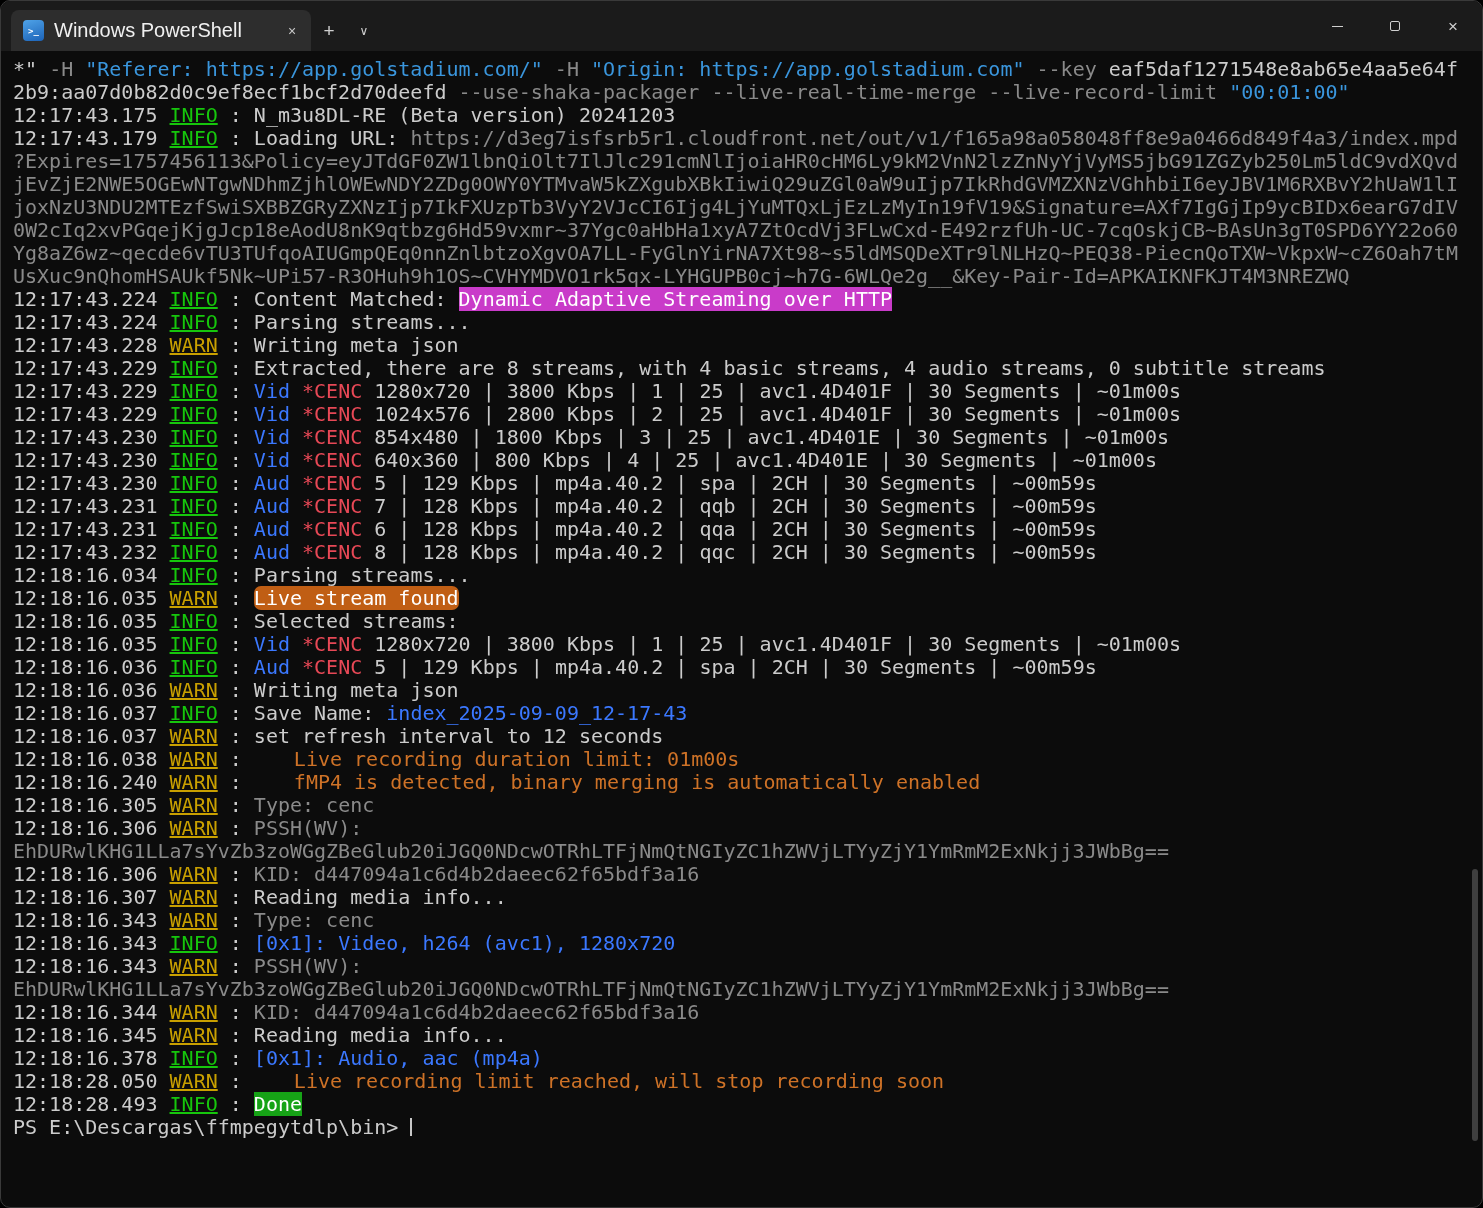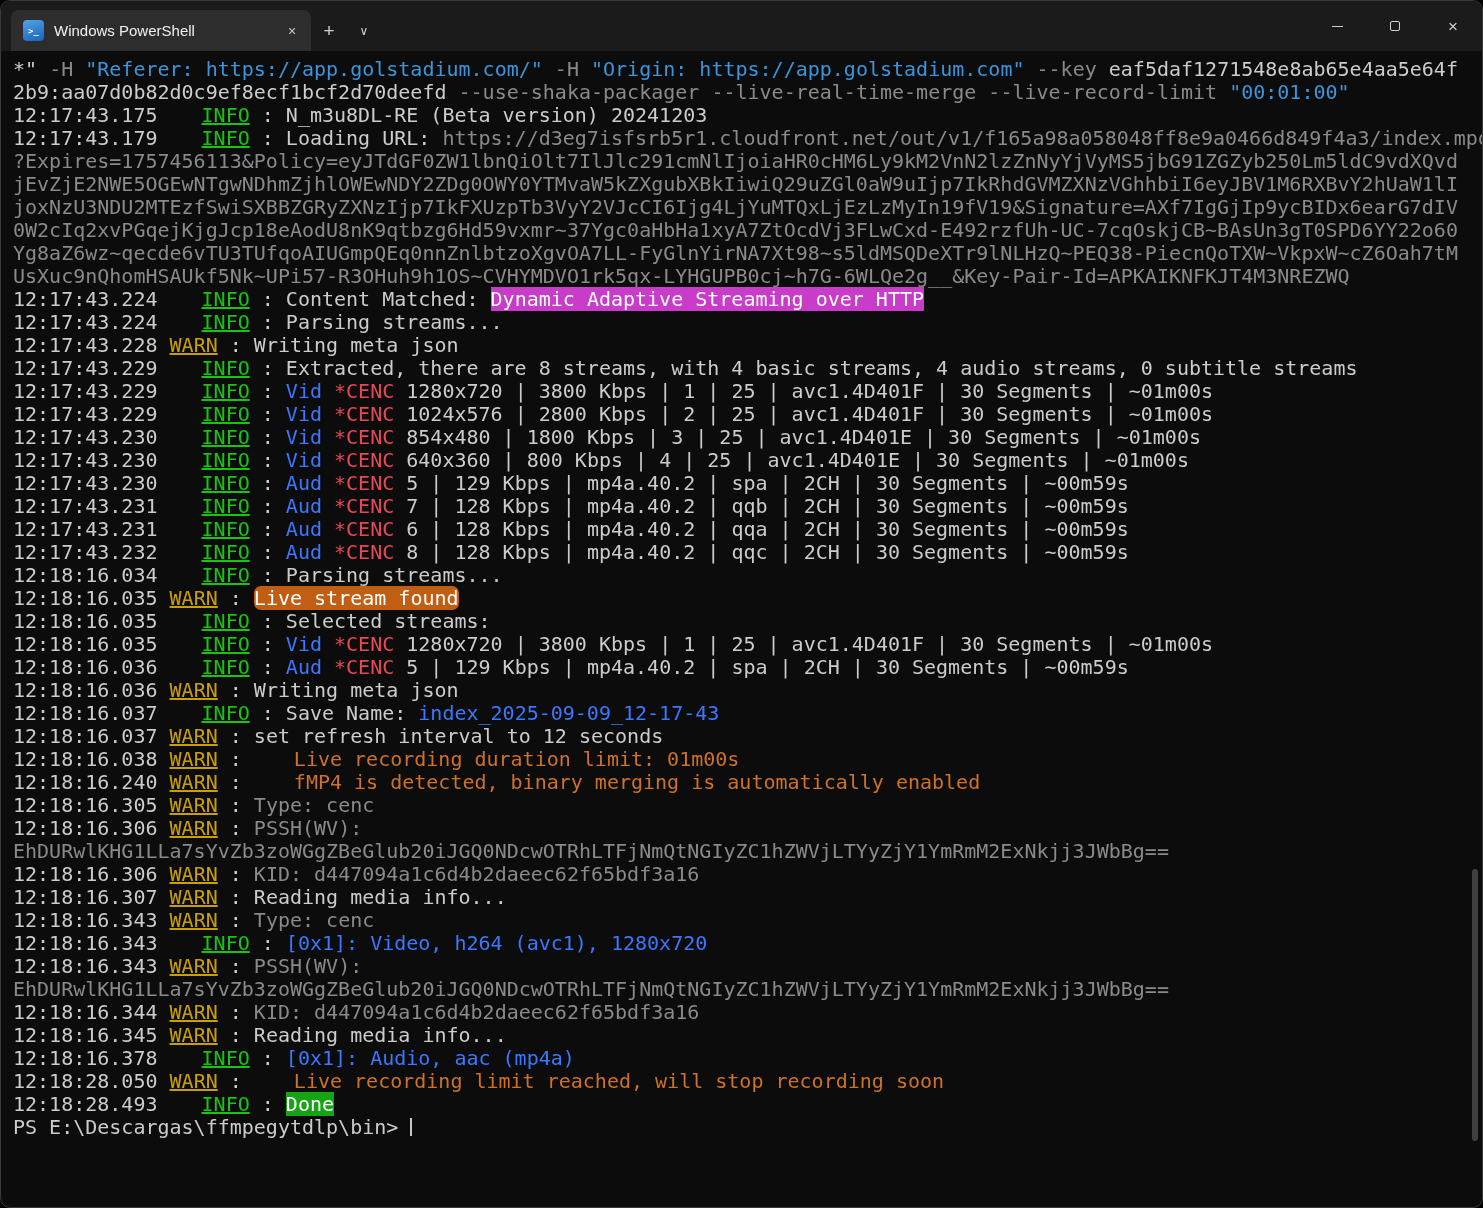--- a/index.html
+++ b/index.html
@@ -32,21 +32,21 @@
     padding: 0 6px 0 12px; gap: 10px;
   }
   .ps-icon {
     width: 21px; height: 21px; border-radius: 4px;
     background: linear-gradient(160deg, #4FA3E8, #1C63B8);
     color: #fff; font-size: 9px; font-weight: bold;
     display: flex; align-items: center; justify-content: center;
     font-family: "DejaVu Sans Mono", monospace;
     flex: 0 0 auto;
   }
-  .tab-title { flex: 1; color: #F0F0F0; font-size: 15px; white-space: nowrap; overflow: hidden; }
+  .tab-title { flex: 1; color: #F0F0F0; font-size: 20px; white-space: nowrap; overflow: hidden; }
   .tab-close {
     color: #C8C8C8; font-size: 14px; width: 26px; height: 26px;
     display: flex; align-items: center; justify-content: center;
     border-radius: 4px; flex: 0 0 auto;
   }
   .tbtn {
     height: 41px; width: 36px;
     display: flex; align-items: center; justify-content: center;
     color: #CFCFCF; font-size: 19px;
   }
@@ -70,21 +70,21 @@
     overflow: hidden;
   }
   .line { height: 23px; }
 
   .sg-d  { color: var(--foreground, #CCCCCC); }
   .sg-g  { color: var(--gray, #8A8A8A); }
   .sg-b  { color: var(--blue, #3B78FF); }
   .sg-s  { color: var(--string-blue, #3A96DD); }
   .sg-r  { color: var(--red, #E74856); }
   .sg-o  { color: var(--orange, #CE7227); margin-left: 40px; }
-  .sg-i  { color: var(--info-green, #16C60C); text-decoration: underline; margin-left: 32px; }
+  .sg-i  { color: var(--info-green, #16C60C); text-decoration: underline; }
   .sg-y  { color: var(--warn-yellow, #C9A000); text-decoration: underline; text-align: center; }
   .sg-hm { background: var(--highlight-magenta, #C93BC9); color: #fff; text-align: right; }
   .sg-ho { background: var(--highlight-orange, #C05E14); color: #fff; border-radius: 7px; }
   .sg-hg { background: var(--highlight-green, #16A316); color: #fff; }
   .sg-cur {
     display: inline-block; width: 2px; height: 18px;
     background: #C8C8C8; vertical-align: -2px;
   }
 
   .scroll-thumb {

